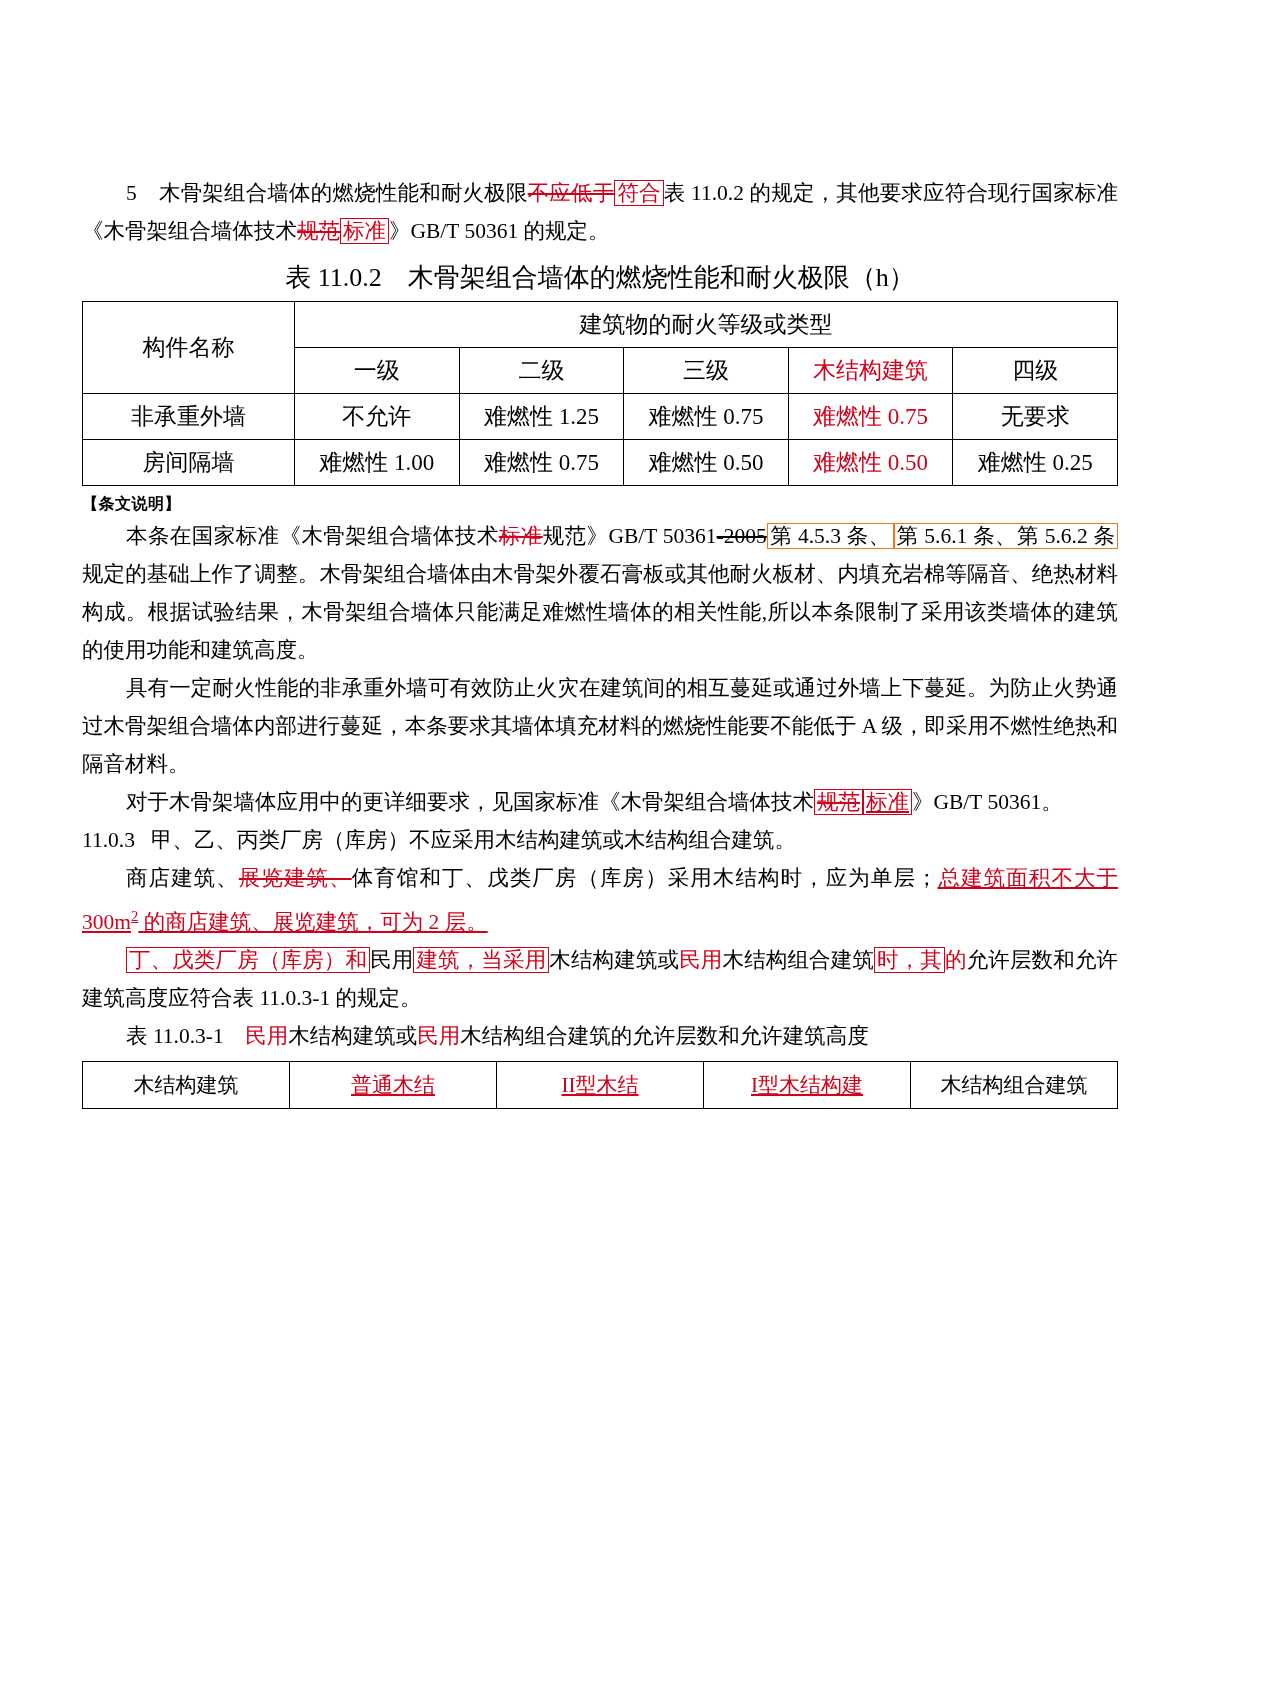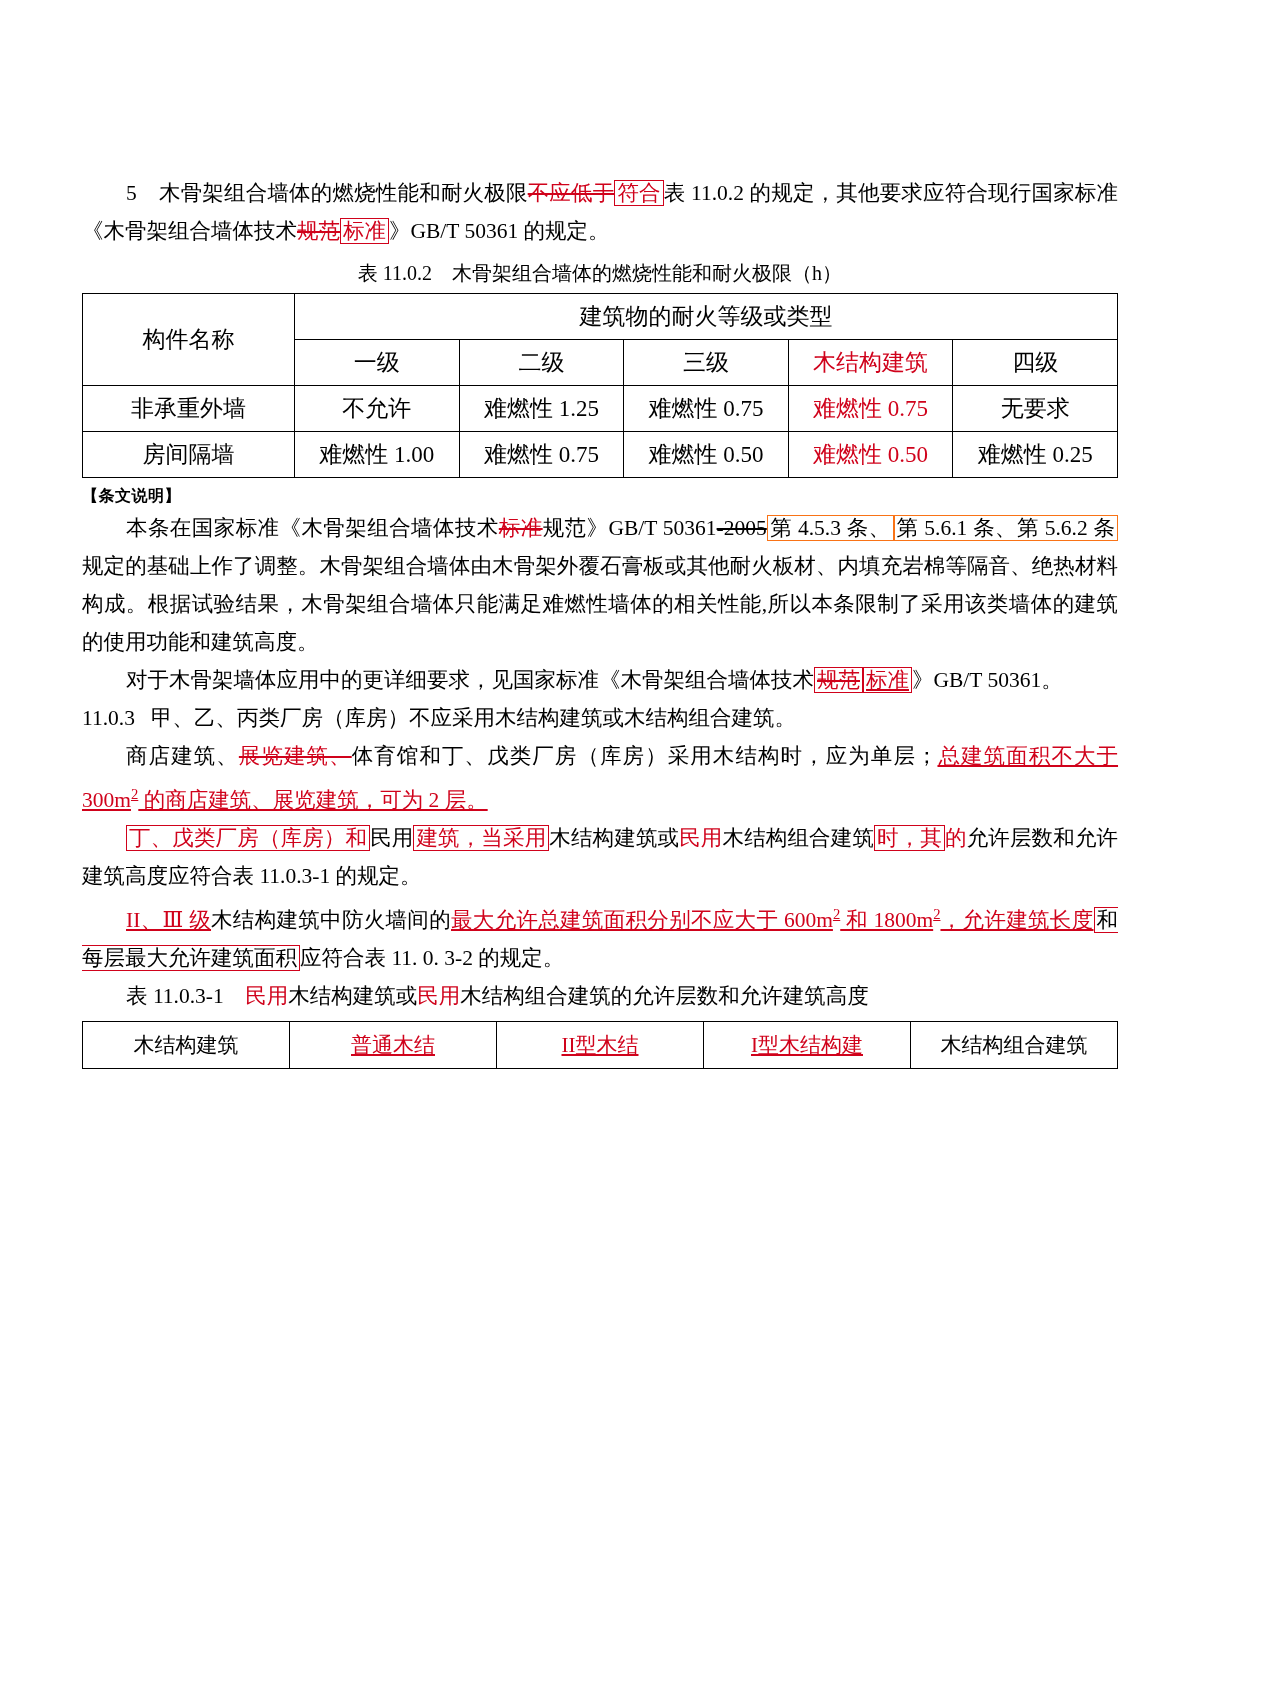--- a/index.html
+++ b/index.html
@@ -36,21 +36,21 @@
   .boxed {
     border: 1px solid #d0021b;
     padding: 0 2px;
   }
   .boxblk {
     border: 1px solid #f97316;
     padding: 0 2px;
   }
   .tbl-caption {
     text-align: center;
-    font-size: 20px;
+    font-size: 26px;
     margin: 10px 0 6px 0;
   }
   table.doc {
     border-collapse: collapse;
     width: 100%;
     font-size: 23px;
     table-layout: fixed;
   }
   table.doc td, table.doc th {
     border: 1px solid #000;
@@ -129,41 +129,39 @@
     </tr>
   </tbody>
     </table>
 
   <div class="bracket-head">【条文说明】</div>
 
   <p class="para indent2">
     <span>本条在国家标准《木骨架组合墙体技术</span><span class="reds">标准</span><span>规范》GB/T 50361</span><span class="strike">-2005</span><span class="boxblk">第 4.5.3 条、</span><span class="boxblk">第 5.6.1 条、第 5.6.2 条</span><span>规定的基础上作了调整。木骨架组合墙体由木骨架外覆石膏板或其他耐火板材、内填充岩棉等隔音、绝热材料构成。根据试验结果，木骨架组合墙体只能满足难燃性墙体的相关性能,所以本条限制了采用该类墙体的建筑的使用功能和建筑高度。</span>
   </p>
 
+  <p class="para indent2">具有一定耐火性能的非承重外墙可有效防止火灾在建筑间的相互蔓延或通过外墙上下蔓延。为防止火势通过木骨架组合墙体内部进行蔓延，本条要求其墙体填充材料的燃烧性能要不能低于 A 级，即采用不燃性绝热和隔音材料。</p>
 
   <p class="para indent2">
     <span>对于木骨架墙体应用中的更详细要求，见国家标准《木骨架组合墙体技术</span><span class="boxed reds">规范</span><span class="boxed redu">标准</span><span>》GB/T 50361。</span>
   </p>
 
   <p class="para">
     <span>11.0.3</span>&nbsp;&nbsp;&nbsp;<span>甲、乙、丙类厂房（库房）不应采用木结构建筑或木结构组合建筑。</span>
   </p>
 
   <p class="para indent2">
     <span>商店建筑、</span><span class="reds">展览建筑、</span><span>体育馆和丁、戊类厂房（库房）采用木结构时，应为单层；</span><span class="redu">总建筑面积不大于 300m</span><span class="redu sub">2</span><span class="redu"> 的商店建筑、展览建筑，可为 2 层。</span>
   </p>
 
   <p class="para indent2">
     <span class="boxed red">丁、戊类厂房（库房）和</span><span>民用</span><span class="boxed red">建筑，当采用</span><span>木结构建筑或</span><span class="red">民用</span><span>木结构组合建筑</span><span class="boxed red">时，其</span><span class="red">的</span><span>允许层数和允许建筑高度应符合表 11.0.3-1 的规定。</span>
   </p>
 
 
-  <p class="para indent2">
-    <span class="redu">II、Ⅲ 级</span><span>木结构建筑中防火墙间的</span><span class="redu">最大允许总建筑面积分别不应大于 600m</span><span class="redu sub">2</span><span class="redu"> 和 1800m</span><span class="redu sub">2</span><span class="redu">，允许建筑长度</span><span class="boxed">和每层最大允许建筑面积</span><span>应符合表 11. 0. 3-2 的规定。</span>
-  </p>
 
 
   <p class="para indent2">
     <span>表 11.0.3-1　</span><span class="red">民用</span><span>木结构建筑或</span><span class="red">民用</span><span>木结构组合建筑的允许层数和允许建筑高度</span>
   </p>
 
   <div class="lastrow-wrap">
     <table class="lastrow">
       <tbody>
           <tr>

